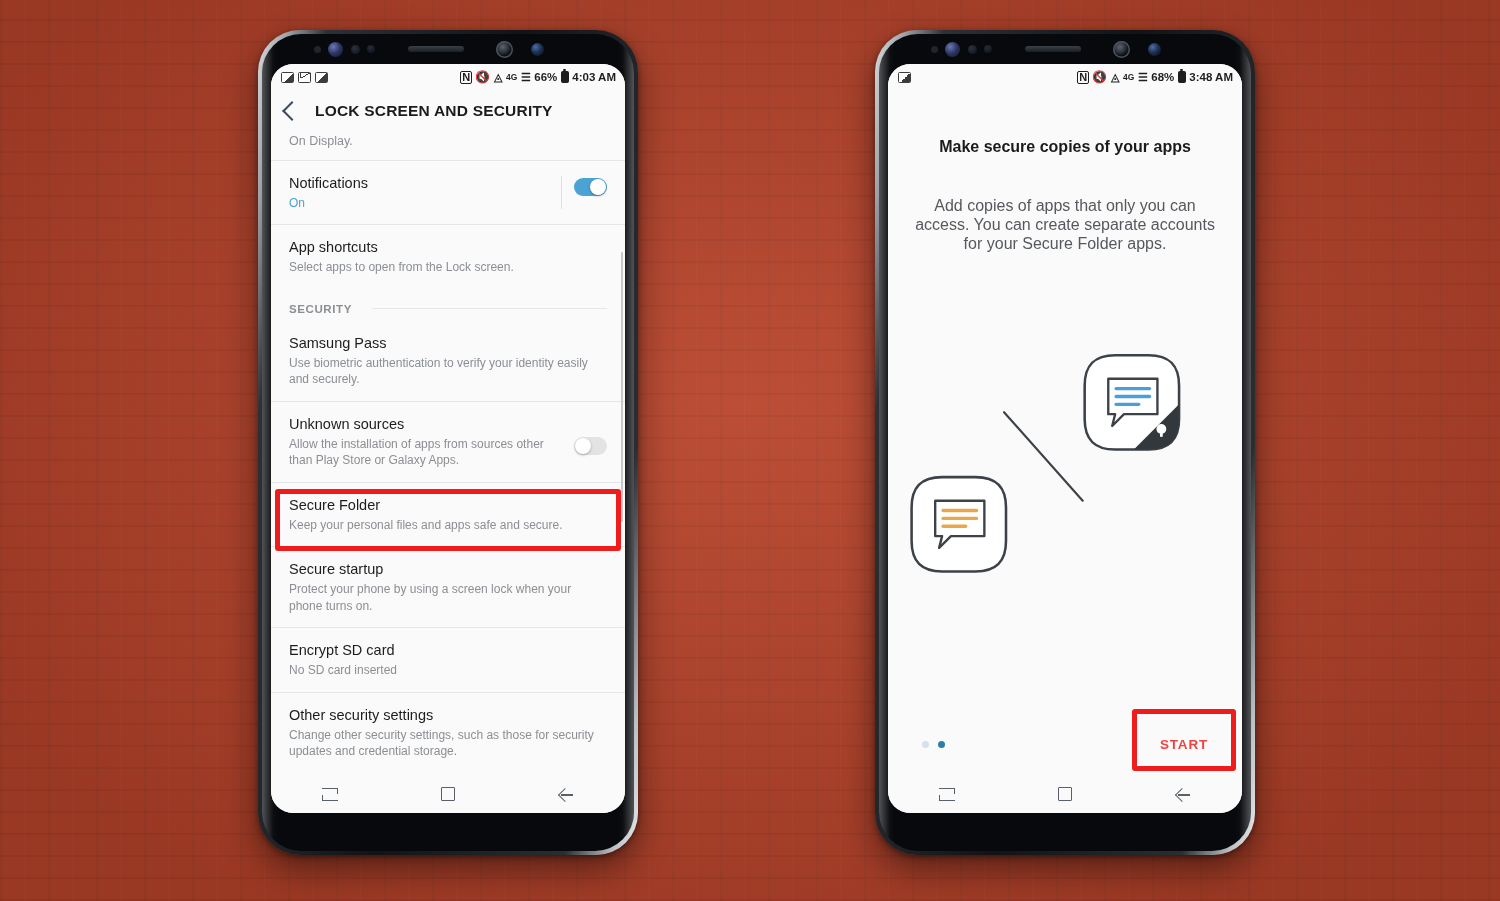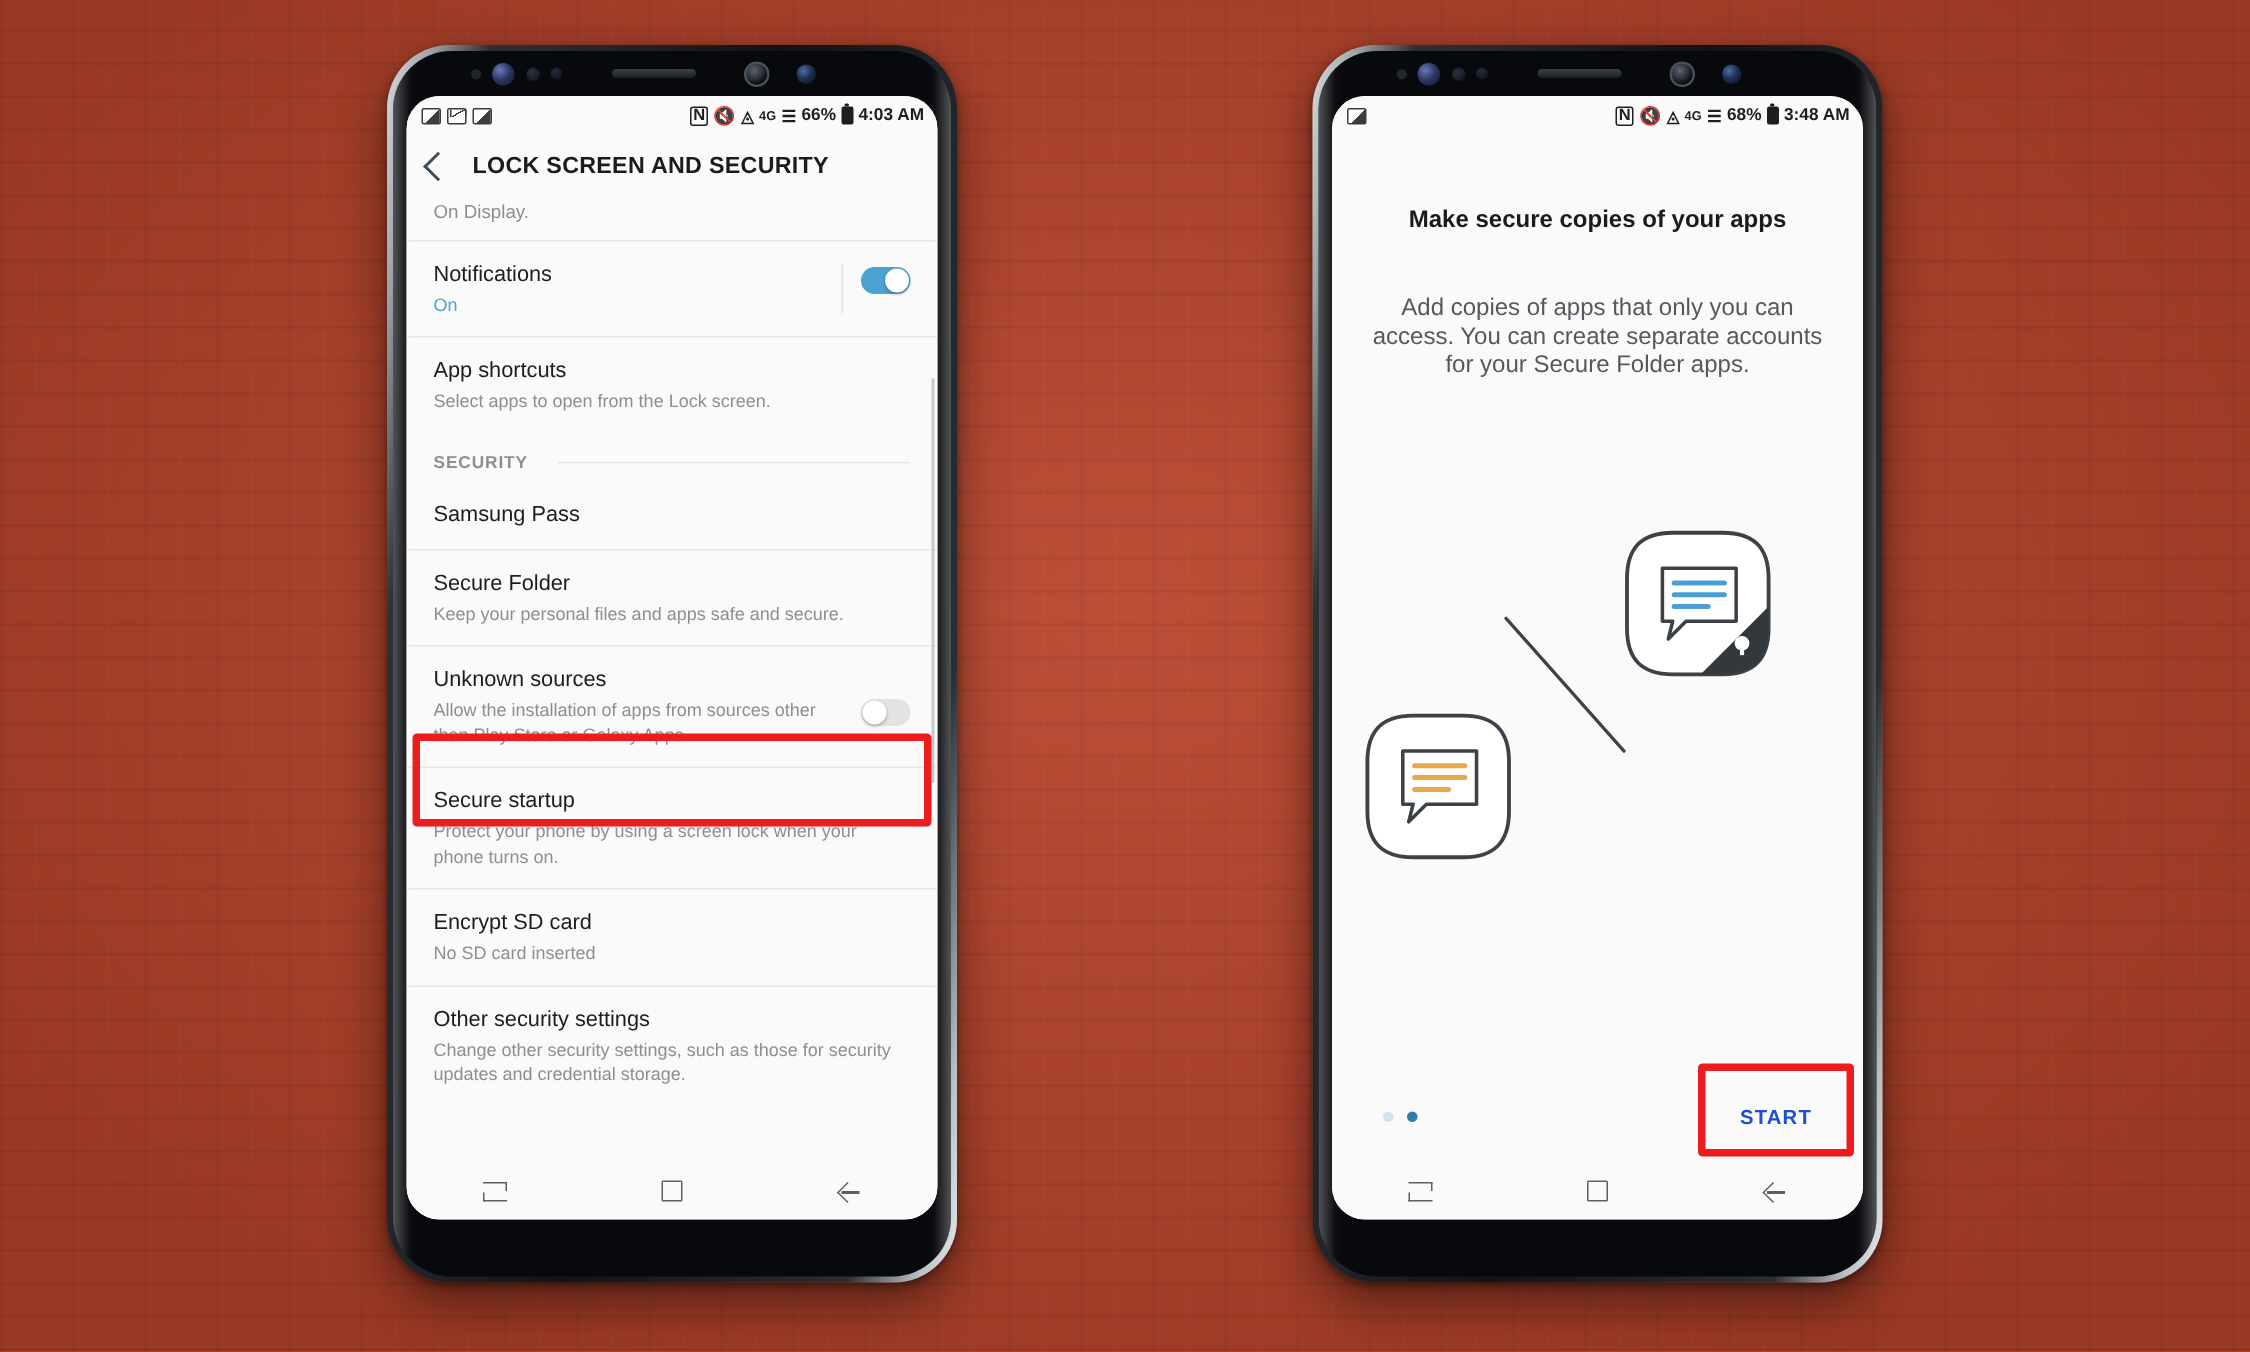--- a/index.html
+++ b/index.html
@@ -226,21 +226,21 @@
   .intro-art { flex: 1 1 auto; position: relative; }
   .intro-bottom {
     flex: 0 0 62px; display:flex; align-items:center; padding: 0 16px 0 34px; position: relative;
   }
   .dots { display:flex; gap: 9px; align-items:center; }
   .dot { width: 7px; height: 7px; border-radius: 50%; }
   .dot.inactive { background:#d3e3ec; }
   .dot.active { background:#2d7fa8; }
   .start-btn {
     margin-left: auto; font-size: 13.5px; font-weight: 700; letter-spacing: .8px;
-    color: #1d4ed8; padding: 10px 18px; cursor: pointer; background: transparent; border: none;
+    color: #ef4444; padding: 10px 18px; cursor: pointer; background: transparent; border: none;
     font-family: "Liberation Sans", sans-serif;
   }
 </style>
 </head>
 <body>
 
 <div class="phone" id="phone-left">
   <div class="phone-inner">
 
     <div class="bezel-top">
@@ -307,38 +307,39 @@
         </div>
 
         <div class="section-head">
           <span class="label">SECURITY</span>
           <span class="rule"></span>
         </div>
 
         <div class="srow" style="border-top:none;">
           <div class="srow-main">
             <div class="srow-title">Samsung Pass</div>
-          </div>
-        </div>
-
-        <div class="srow" id="row-secure-folder">
-          <div class="srow-main">
-            <div class="srow-title">Secure Folder</div>
-            <div class="srow-sub">Keep your personal files and apps safe and secure.</div>
+            <div class="srow-sub">Use biometric authentication to verify your identity easily and securely.</div>
           </div>
         </div>
 
         <div class="srow">
           <div class="srow-main" style="padding-right:10px;">
             <div class="srow-title">Unknown sources</div>
             <div class="srow-sub">Allow the installation of apps from sources other than Play Store or Galaxy Apps.</div>
           </div>
           <div class="toggle off" style="margin-top:22px;">
               <div class="knob"></div>
             </div>
+        </div>
+
+        <div class="srow" id="row-secure-folder">
+          <div class="srow-main">
+            <div class="srow-title">Secure Folder</div>
+            <div class="srow-sub">Keep your personal files and apps safe and secure.</div>
+          </div>
         </div>
 
         <div class="srow">
           <div class="srow-main">
             <div class="srow-title">Secure startup</div>
             <div class="srow-sub">Protect your phone by using a screen lock when your phone turns on.</div>
           </div>
         </div>
 
         <div class="srow">

